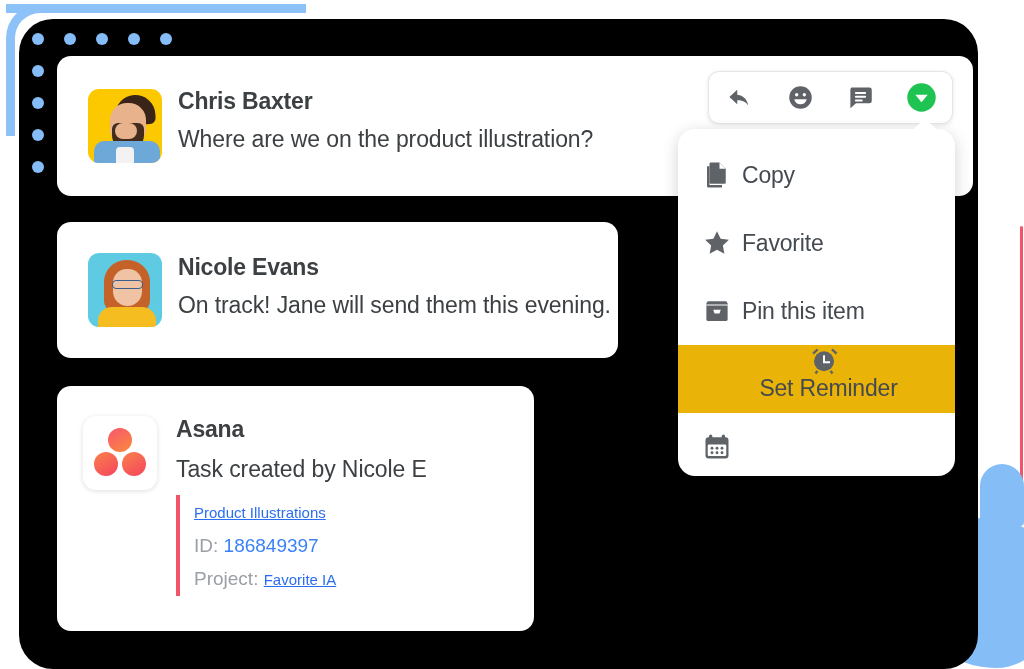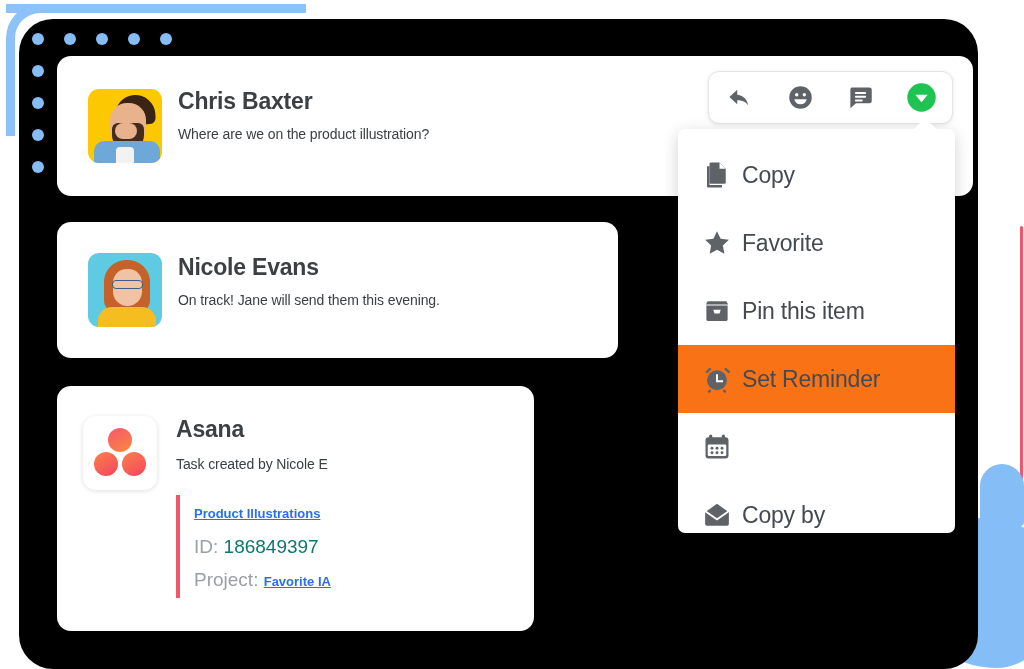--- a/index.html
+++ b/index.html
@@ -58,21 +58,21 @@
 
   .avatar {
     position: absolute; width: 74px; height: 74px; border-radius: 11px;
     overflow: hidden;
   }
   .msg-name {
     position: absolute; font-size: 23px; font-weight: bold;
     color: #3c4043; letter-spacing: -0.2px; white-space: nowrap;
   }
   .msg-text {
-    position: absolute; font-size: 14px; color: #3c4043;
+    position: absolute; font-size: 23px; color: #3c4043;
     letter-spacing: -0.1px; white-space: nowrap;
   }
 
   
   .av-chris { background: #fcc800; }
   .av-chris .hair {
     position:absolute; left:27px; top:6px; width:40px; height:30px;
     background:#3a2418; border-radius:20px 20px 6px 6px; transform:rotate(-4deg);
   }
   .av-chris .face {
@@ -125,53 +125,53 @@
     background:linear-gradient(150deg,#f9814a,#f5445f); }
   .asana-logo .d3 { left:39px; top:36px; width:24px; height:24px;
     background:linear-gradient(150deg,#f9814a,#f5445f); }
 
   .asana-detail {
     position:absolute; left:176px; top:495px; padding-left: 14px;
     border-left: 4px solid #f2556a;
   }
   .asana-detail .ln { font-size:19px; color:#9aa0a6; line-height:33px; white-space:nowrap; }
   .asana-detail .lnk {
-    color:#2a6ef0; text-decoration:underline; font-size:13px;font-weight:bold;
-  }
-  .asana-detail .val { color:#0f766e; }
+    color:#2a6ef0; text-decoration:underline; font-size:15px;
+  }
+  .asana-detail .val { color:#3b82f6; }
 
   
   .toolbar {
     position:absolute; left:708px; top:71px; width:245px; height:53px;
     background:#ffffff; border:1px solid #e3e5e8; border-radius:11px;
     box-shadow:0 1px 4px rgba(0,0,0,0.10);
     display:flex; align-items:center; justify-content:space-around;
   }
   .tb-btn {
     width:40px; height:40px; display:flex; align-items:center;
     justify-content:center; cursor:pointer;
   }
   .menu-pointer {
     position:absolute; left:912px; top:118px; width:0; height:0;
     border-left:13px solid transparent; border-right:13px solid transparent;
     border-bottom:13px solid #ffffff; z-index:6;
   }
 
   
   .menu {
-    position:absolute; left:678px; top:129px; width:277px; height:404px;
-    background:#ffffff; border-radius:7px;
+    position:absolute; left:678px; top:129px; width:277px; height:347px;
+    background:#ffffff; border-radius:17px;
     box-shadow:0 4px 16px rgba(0,0,0,0.18); z-index:5; overflow:hidden;
     padding-top:12px;
   }
   .menu-item {
     height:68px; display:flex; align-items:center; padding-left:24px;
     cursor:pointer;
   }
-  .menu-item.active { background:#f97316; }
+  .menu-item.active { background:#eab308;flex-direction:column; }
   .menu-item .mi-icon {
     width:40px; min-width:40px; display:flex; align-items:center;
     justify-content:flex-start;
   }
   .menu-item .mi-label {
     font-size:23px; color:#444a50; letter-spacing:-0.2px; white-space:nowrap;
   }
 </style>
 </head>
 <body>

